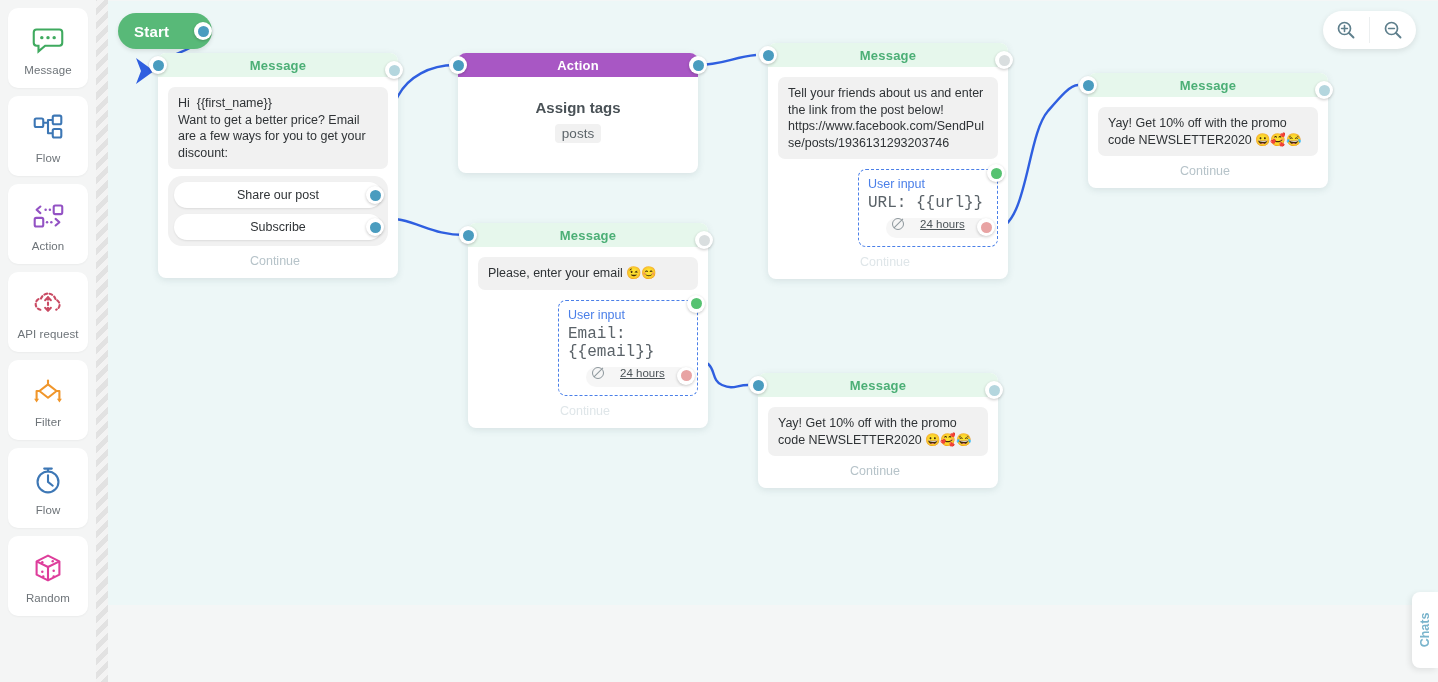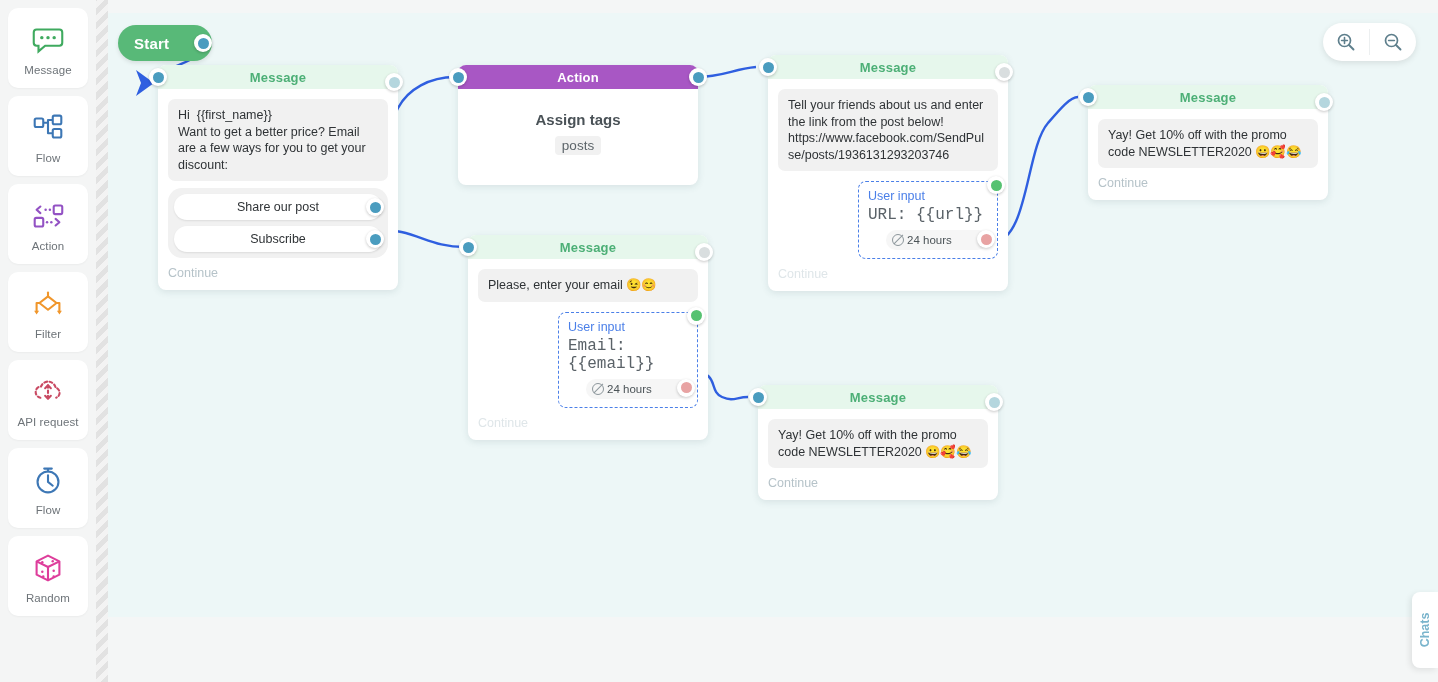--- a/index.html
+++ b/index.html
@@ -36,21 +36,21 @@
   #splitter {
     position: absolute; left: 96px; top: 0; width: 12px; height: 682px;
     background-color: #ececec;
     background-image: repeating-linear-gradient(
       -45deg, #e2e2e2 0 5px, #f3f3f3 5px 10px);
     cursor: col-resize;
   }
 
   
   #canvas {
-    position: absolute; left: 108px; top: 13px;
+    position: absolute; left: 108px; top: 1px;
     width: 1330px; height: 604px;
     background: #edf7f7;
     overflow: hidden;
   }
   #wires { position: absolute; left: 0; top: 0; width: 1330px; height: 682px; }
 
   
   #start-node {
     position: absolute; left: 10px; top: 12px;
     height: 36px; width: 94px;
@@ -103,41 +103,42 @@
     position: relative;
     background: #ffffff; border-radius: 16px;
     height: 26px; margin-bottom: 6px;
     display: flex; align-items: center; justify-content: center;
     font-size: 12.5px; color: #2f3336;
     box-shadow: 0 1px 2px rgba(0,0,0,.09);
     cursor: pointer;
   }
   .flow-btn:last-child { margin-bottom: 0; }
   .continue-row {
-    display:flex; align-items:center; justify-content:flex-start;
+    display:flex; align-items:center; justify-content:center;
     padding: 8px 16px 10px 10px;
     font-size: 12.5px; color: #b6c3c9;
   }
   .continue-row.faint { color: #dfe6e9; }
 
   
   .uinput {
     position: relative;
     margin: 10px 10px 0 auto; width: 140px;
     border: 1.5px dashed #4a7fe8; border-radius: 8px;
     background: #ffffff; padding: 7px 9px 8px 9px;
   }
   .uinput .ui-title { font-size: 12.5px; color: #4a7fe8; font-weight: normal; }
   .uinput .ui-field { font-size: 16px; color: #5a6268; margin-top: 3px; font-family: "Liberation Mono", monospace; }
   .ui-expire {
     margin-top: 6px; margin-left: 18px;
     background: #f6f6f6; border-radius: 12px;
-    height: 20px; display:flex; align-items:center; gap:3px;
+    height: 20px; display:flex; align-items:flex-start; gap:16px;
     padding: 0 22px 0 6px; font-size: 11.5px; color: #4b5357;
     position: relative;
+    text-decoration: underline;
   }
   .ban { width: 12px; height: 12px; border-radius: 50%; border: 1.4px solid #8d979c; position: relative; display:inline-block;}
   .ban:after{ content:""; position:absolute; left:-1px; top:4.3px; width:13px; height:1.4px; background:#8d979c; transform: rotate(-45deg);}
 
   
   #entry-arrow { position: absolute; left: 26px; top: 55px; }
 
   
   #zoom-ctl {
     position: absolute; right: 22px; top: 10px;
@@ -208,38 +209,38 @@
           <circle cx="23.5" cy="26.5" r="1.3" fill="#9352c4"></circle>
           <path d="M28 23l4 3.5-4 3.5" fill="none" stroke="#9352c4" stroke-width="2.2" stroke-linecap="round" stroke-linejoin="round"></path>
         </svg>
       </span>
       <span class="side-label">Action</span>
     </div>
 
     <div class="side-item">
       <span class="side-icon">
         <svg viewBox="0 0 40 40" width="38" height="38">
+          <path d="M12 26a6 6 0 0 1 .7-11.9A8 8 0 0 1 28 15.5a5.5 5.5 0 0 1 .6 10.5" fill="none" stroke="#c94a63" stroke-width="2.2" stroke-linecap="round" stroke-dasharray="3 2.6"></path>
+          <path d="M20 13v14" fill="none" stroke="#c94a63" stroke-width="2.2" stroke-linecap="round" stroke-dasharray="2.5 3"></path>
+          <path d="M17 16l3-3 3 3M17 24l3 3 3-3" fill="none" stroke="#c94a63" stroke-width="2.2" stroke-linecap="round" stroke-linejoin="round"></path>
+        </svg>
+      </span>
+      <span class="side-label">API request</span>
+    </div>
+
+    <div class="side-item">
+      <span class="side-icon">
+        <svg viewBox="0 0 40 40" width="38" height="38">
           <path d="M20 8v4" stroke="#f0962b" stroke-width="2.2" stroke-linecap="round" fill="none"></path>
           <path d="M20 12l9 7-9 7-9-7z" fill="none" stroke="#f0962b" stroke-width="2.2" stroke-linejoin="round"></path>
           <path d="M11 19H8v8M29 19h3v8" fill="none" stroke="#f0962b" stroke-width="2.2" stroke-linecap="round" stroke-linejoin="round"></path>
           <path d="M8 31l-2.6-4h5.2zM32 31l-2.6-4h5.2z" fill="#f0962b"></path>
         </svg>
       </span>
       <span class="side-label">Filter</span>
-    </div>
-
-    <div class="side-item">
-      <span class="side-icon">
-        <svg viewBox="0 0 40 40" width="38" height="38">
-          <path d="M12 26a6 6 0 0 1 .7-11.9A8 8 0 0 1 28 15.5a5.5 5.5 0 0 1 .6 10.5" fill="none" stroke="#c94a63" stroke-width="2.2" stroke-linecap="round" stroke-dasharray="3 2.6"></path>
-          <path d="M20 13v14" fill="none" stroke="#c94a63" stroke-width="2.2" stroke-linecap="round" stroke-dasharray="2.5 3"></path>
-          <path d="M17 16l3-3 3 3M17 24l3 3 3-3" fill="none" stroke="#c94a63" stroke-width="2.2" stroke-linecap="round" stroke-linejoin="round"></path>
-        </svg>
-      </span>
-      <span class="side-label">API request</span>
     </div>
 
     <div class="side-item">
       <span class="side-icon">
         <svg viewBox="0 0 40 40" width="38" height="38">
           <circle cx="20" cy="22" r="11" fill="none" stroke="#3d77b5" stroke-width="2.2"></circle>
           <path d="M16 8h8M20 8v3" fill="none" stroke="#3d77b5" stroke-width="2.2" stroke-linecap="round"></path>
           <path d="M20 15v7l5 4" fill="none" stroke="#3d77b5" stroke-width="2.2" stroke-linecap="round" stroke-linejoin="round"></path>
         </svg>
       </span>

